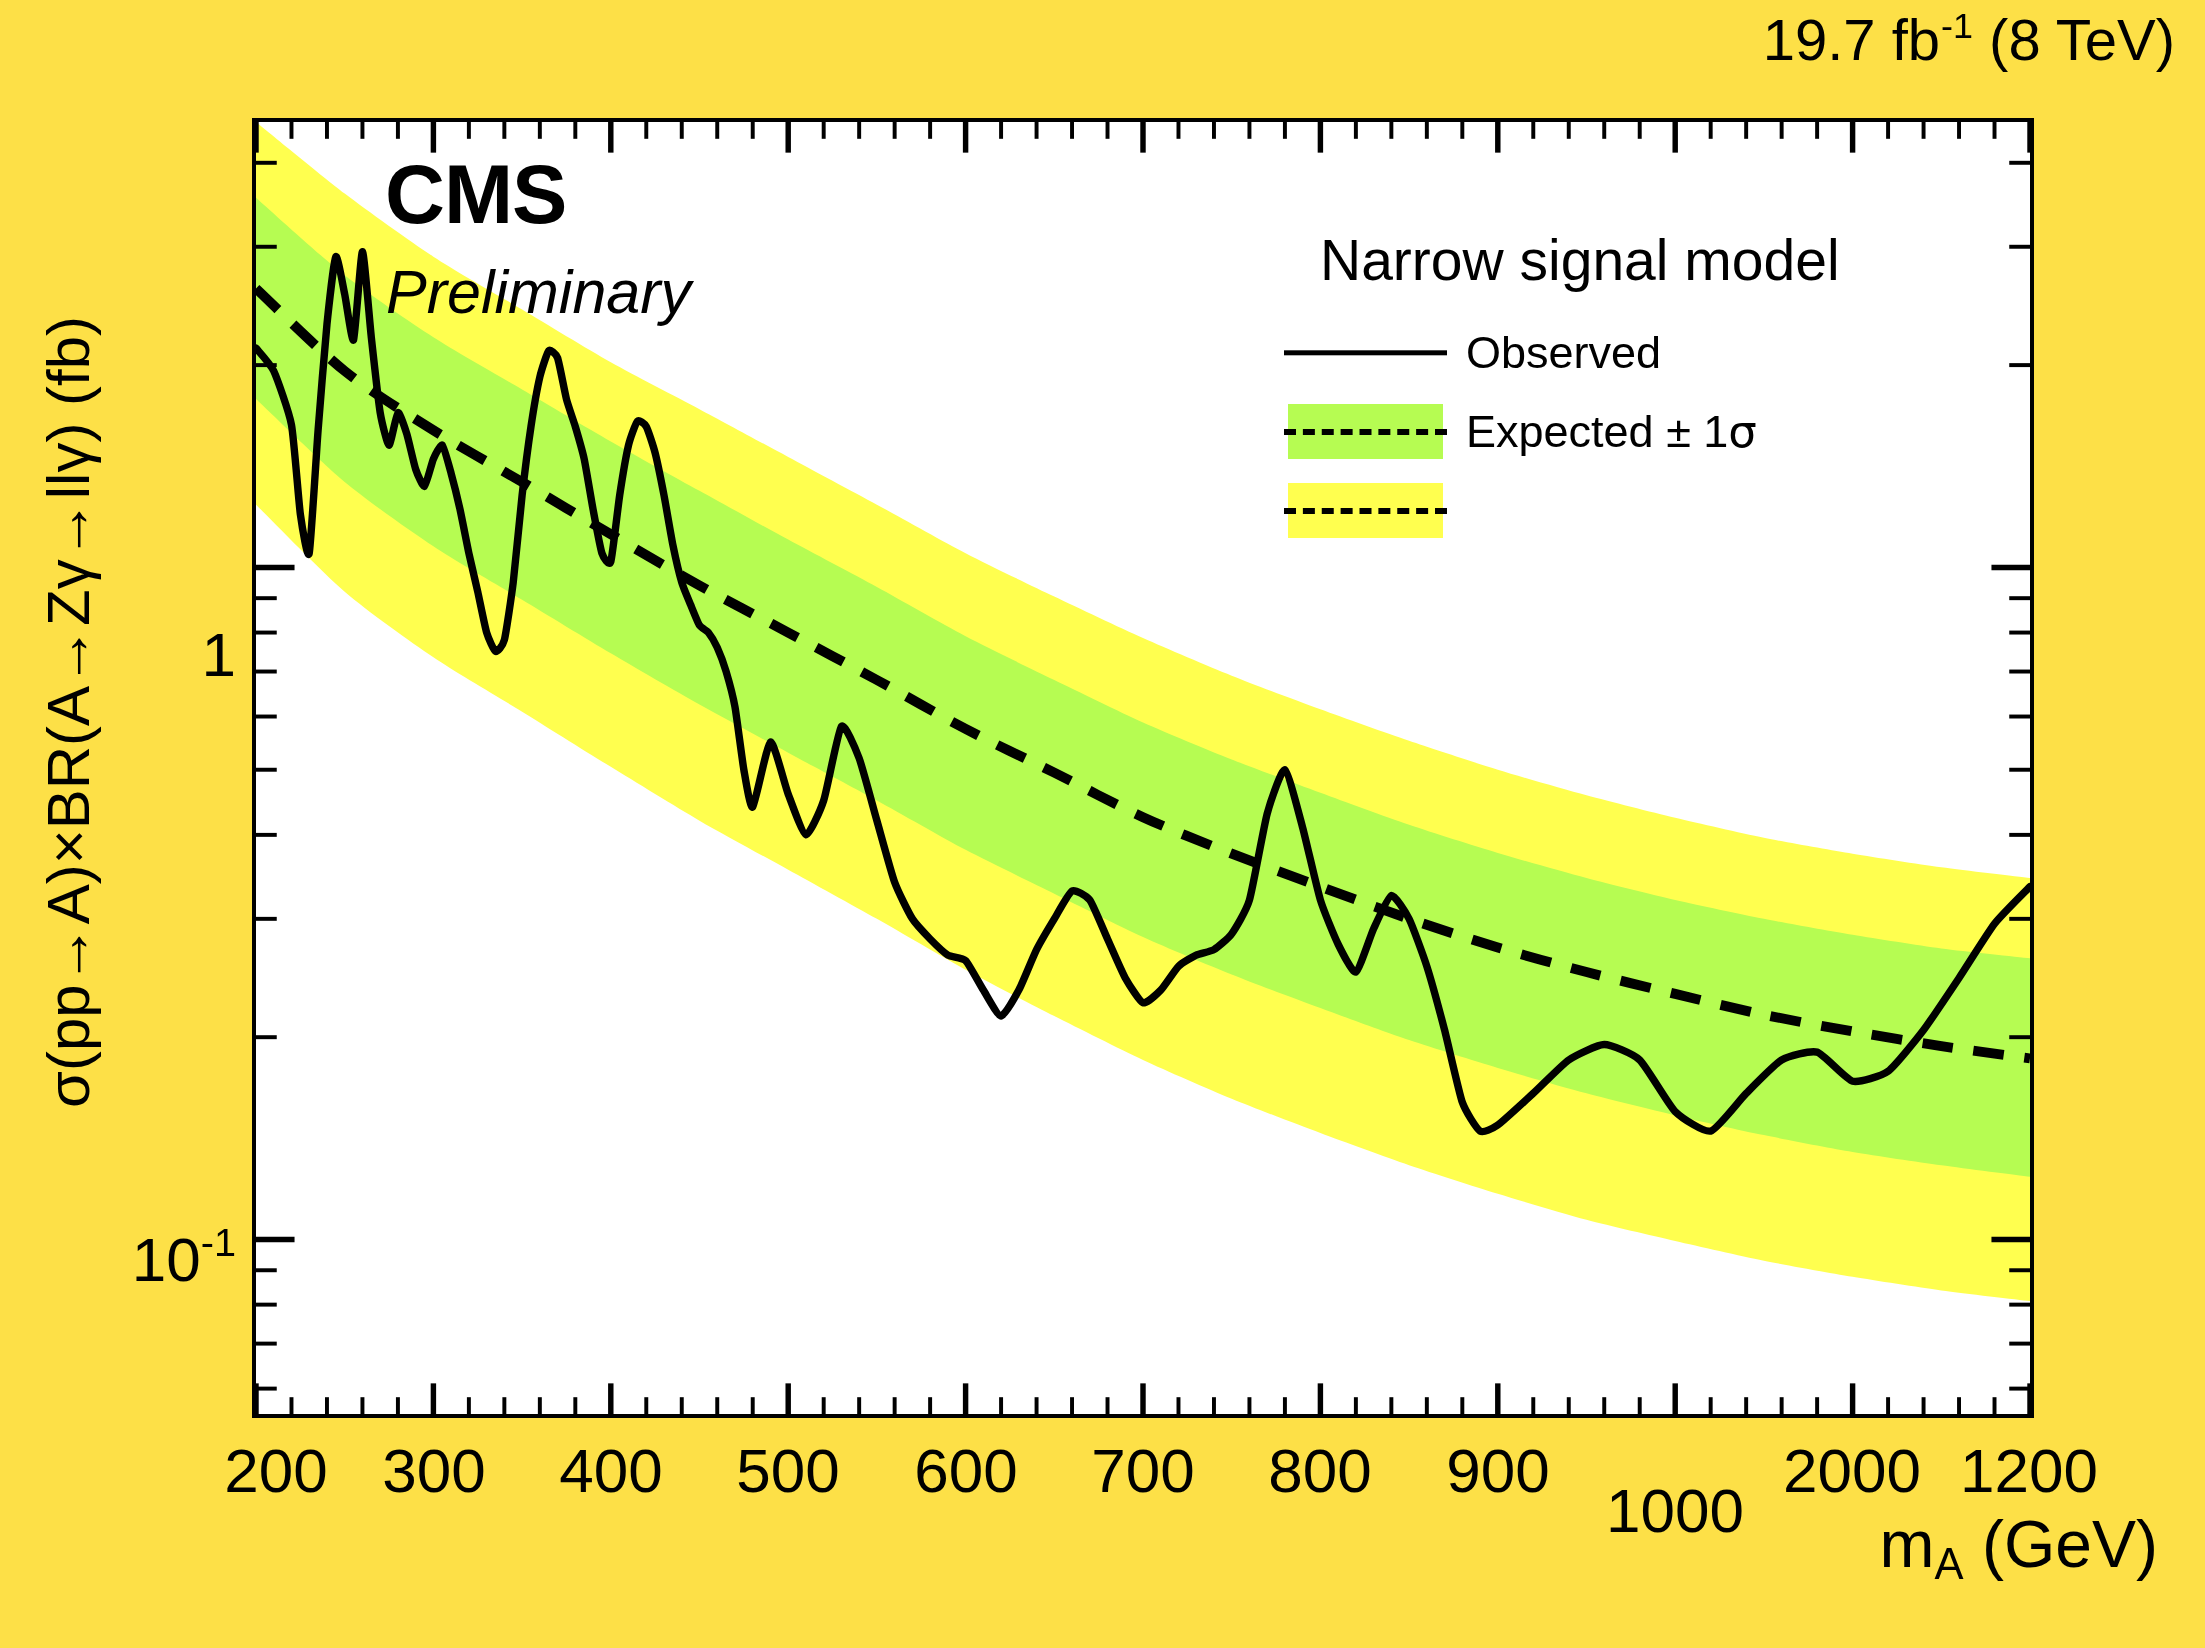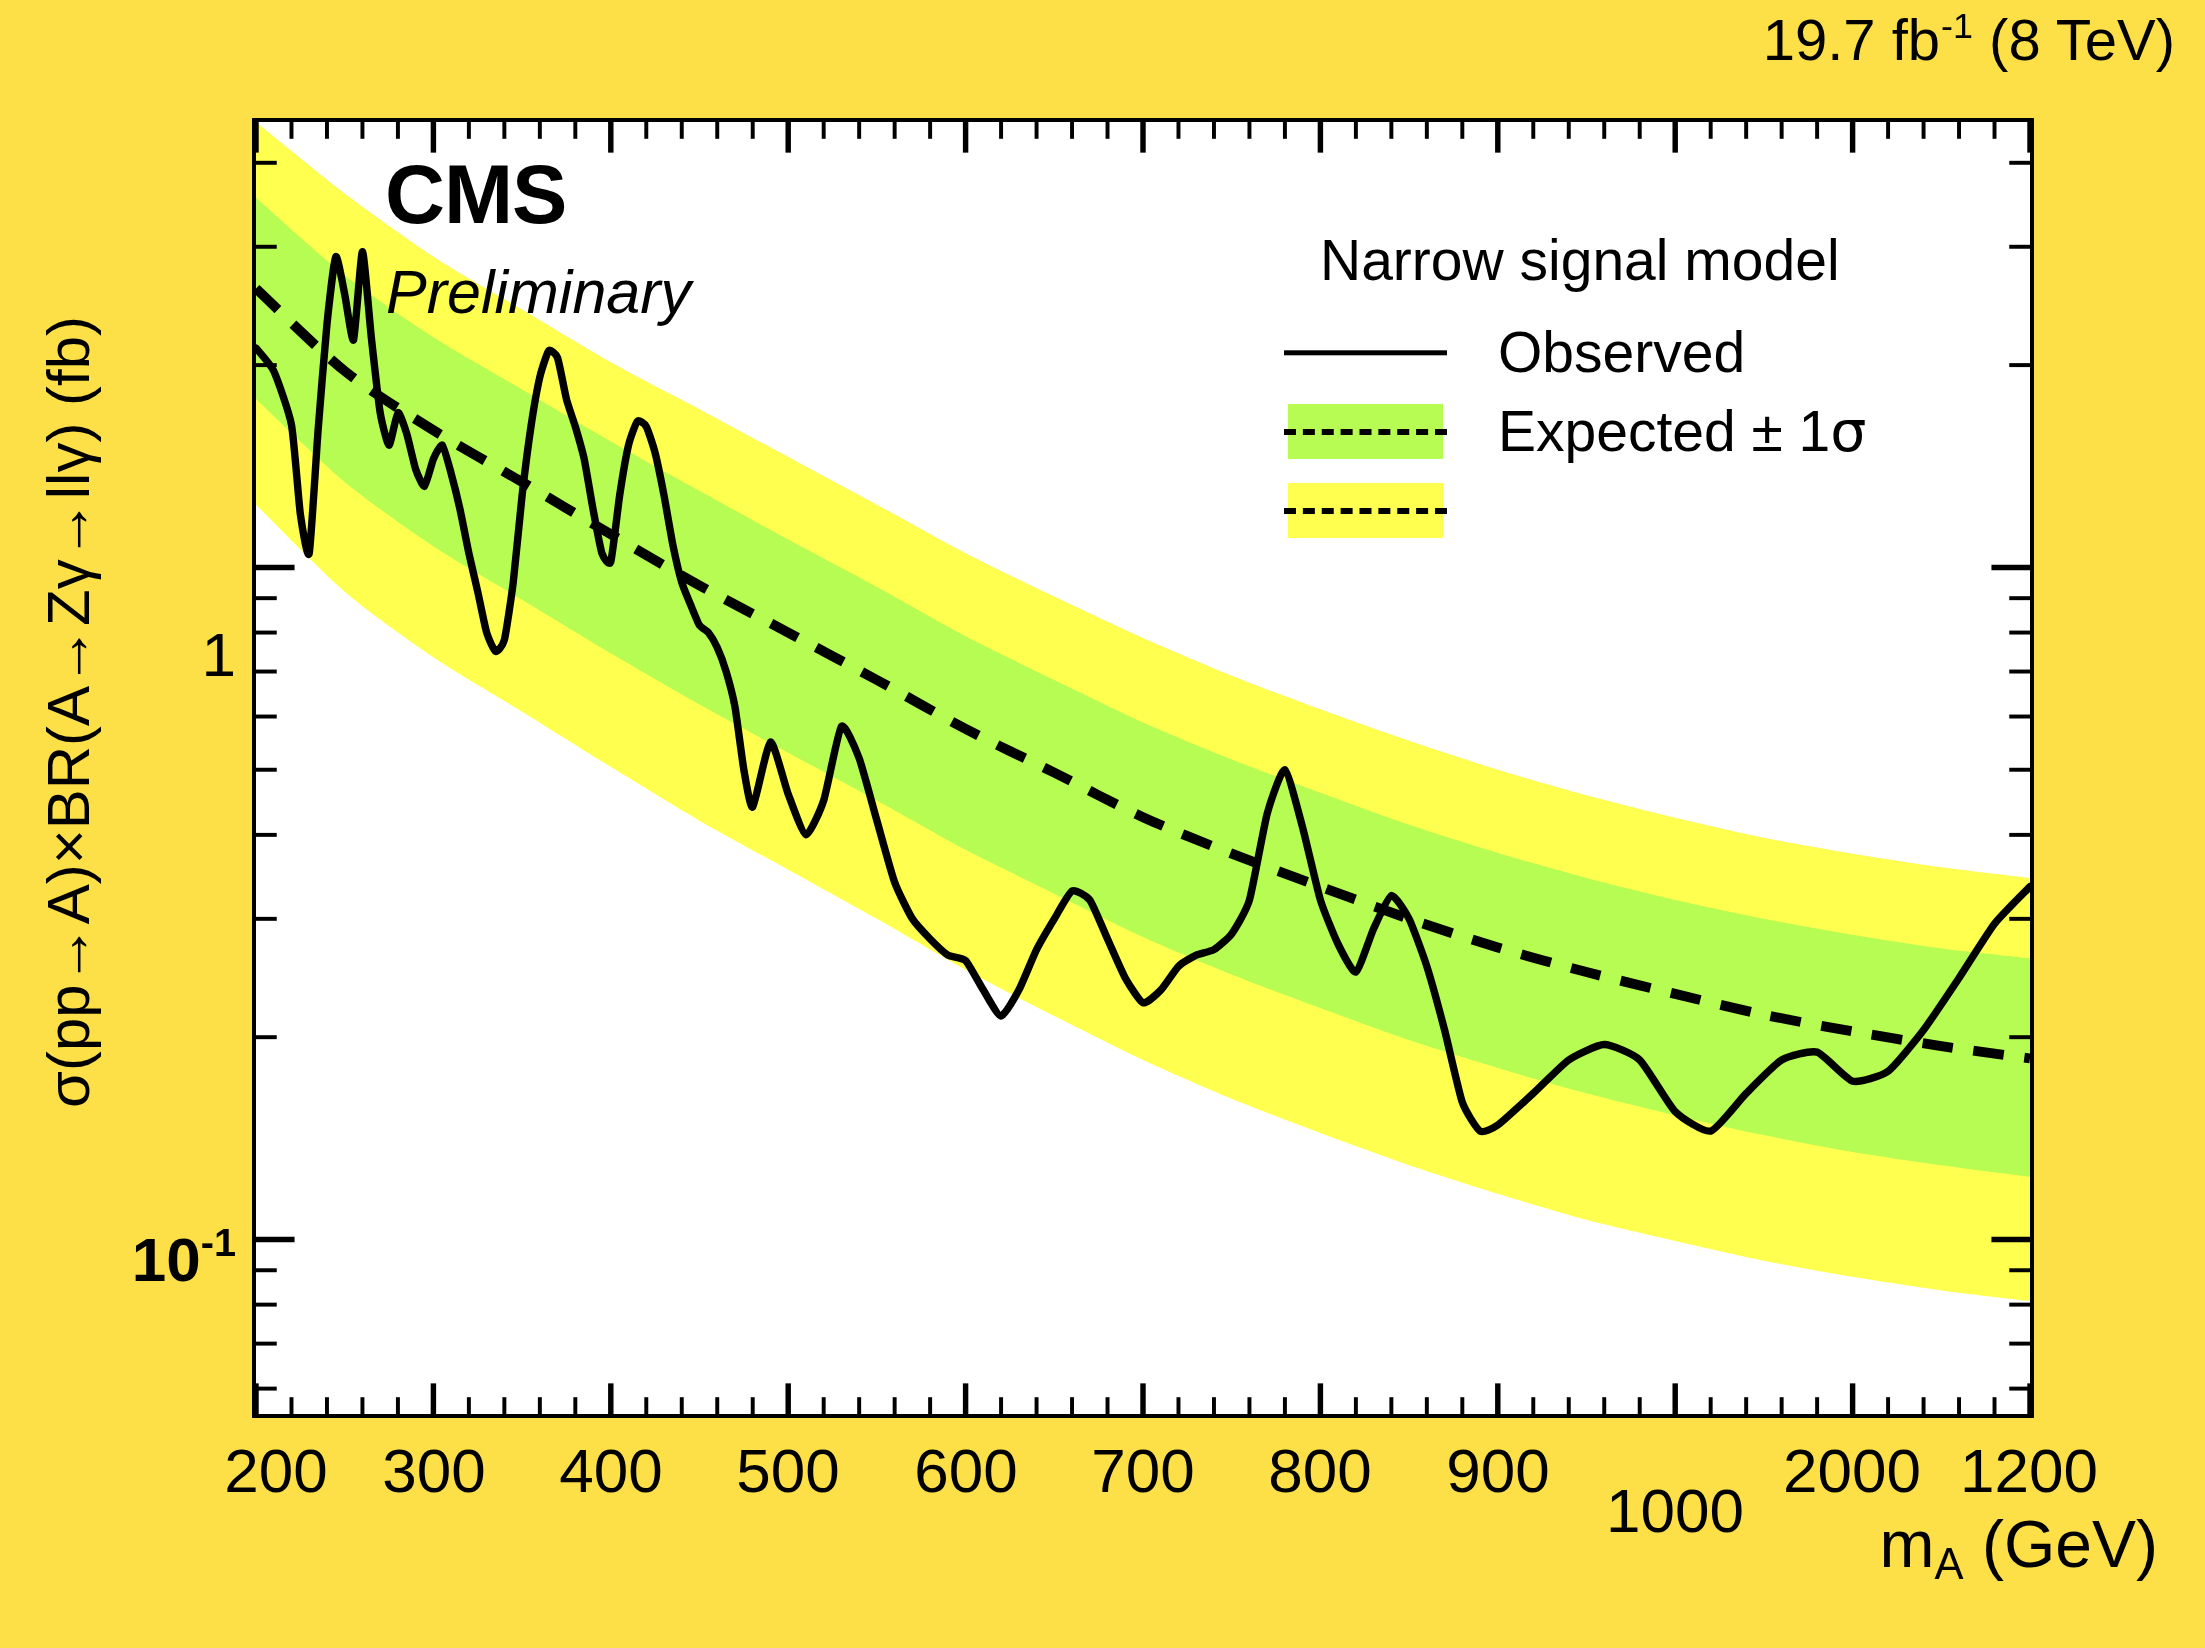--- a/index.html
+++ b/index.html
@@ -38,21 +38,21 @@
   #legend{ position:absolute; left:1284px; top:232px; width:741px; }
   #legend .lg-title{
     font-size:57px; line-height:1; margin:0 0 26px 36px; white-space:nowrap;
   }
   #legend .lg-row{
     display:flex; align-items:center; height:75px; margin-bottom:4px;
   }
   #legend .lg-key{
     position:relative; width:163px; height:59px; margin-right:19px; flex:0 0 163px;
   }
-  #legend .lg-label{ font-size:57px; line-height:1; white-space:nowrap;margin-left:32px; }
+  #legend .lg-label{ font-size:45px; line-height:1; white-space:nowrap; }
   .key-solid::after{
     content:""; position:absolute; left:0; right:0; top:50%;
     height:5.4px; background:#000; transform:translateY(-50%);
   }
   .key-band{ position:absolute; left:4px; right:4px; top:2px; bottom:2px; }
   .key-dash{
     position:absolute; left:0; right:0; top:50%; height:0;
     border-top:6.4px dashed #000; transform:translateY(-50%);
   }
   .sigma{font-family:"DejaVu Sans",sans-serif;}
@@ -85,21 +85,21 @@
 </style>
 </head>
 <body>
 
 <div id="root">
 
   <div id="lumi"><span>19.7 fb</span><span class="sup">-1</span><span> (8 TeV)</span></div>
 
   <div id="ylabels">
     <div class="ytick" style="top:624px;"><span>1</span></div>
-    <div class="ytick" style="top:1223px;font-weight:bold;"><span>10</span><span class="sup">-1</span></div>
+    <div class="ytick" style="top:1223px;"><span>10</span><span class="sup">-1</span></div>
   </div>
 
   <div id="ytitle">σ(pp→A)×BR(A→Zγ→llγ) (fb)</div>
 
   <div id="plot">
     <svg id="plotsvg" viewBox="0 0 3590 2614" preserveAspectRatio="none">
       <g id="g-band2">
           <path d="M0.00,0.00C22.44,18.09 134.63,110.70 179.50,144.75C224.38,178.81 314.13,243.12 359.00,272.44C403.88,301.76 493.63,352.60 538.50,379.30C583.38,405.99 673.13,460.78 718.00,485.99C762.88,511.19 852.63,556.96 897.50,580.93C942.38,604.90 1032.13,653.56 1077.00,677.71C1121.88,701.87 1211.63,749.83 1256.50,774.16C1301.38,798.50 1391.13,849.13 1436.00,872.38C1480.88,895.63 1570.63,938.67 1615.50,960.14C1660.38,981.61 1750.13,1024.12 1795.00,1044.15C1839.88,1064.17 1929.63,1102.30 1974.50,1120.32C2019.38,1138.34 2109.13,1171.80 2154.00,1188.27C2198.88,1204.74 2288.63,1236.81 2333.50,1252.09C2378.38,1267.38 2468.13,1296.74 2513.00,1310.52C2557.88,1324.30 2647.63,1350.16 2692.50,1362.34C2737.38,1374.51 2827.13,1397.15 2872.00,1407.89C2916.88,1418.62 3006.63,1439.17 3051.50,1448.23C3096.38,1457.30 3186.13,1472.96 3231.00,1480.41C3275.88,1487.86 3365.63,1501.65 3410.50,1507.81C3455.38,1513.96 3567.56,1526.92 3590.00,1529.65 L3590.00,2385.39 C3567.56,2382.71 3455.38,2370.04 3410.50,2363.92C3365.63,2357.80 3275.88,2343.96 3231.00,2336.45C3186.13,2328.93 3096.38,2312.88 3051.50,2303.81C3006.63,2294.74 2916.88,2274.27 2872.00,2263.92C2827.13,2253.56 2737.38,2232.96 2692.50,2221.00C2647.63,2209.04 2557.88,2182.04 2513.00,2168.24C2468.13,2154.44 2378.38,2125.91 2333.50,2110.58C2288.63,2095.25 2198.88,2062.43 2154.00,2045.62C2109.13,2028.81 2019.38,1994.56 1974.50,1976.06C1929.63,1957.57 1839.88,1918.56 1795.00,1897.67C1750.13,1876.77 1660.38,1831.73 1615.50,1808.92C1570.63,1786.10 1480.88,1739.74 1436.00,1715.15C1391.13,1690.55 1301.38,1637.48 1256.50,1612.18C1211.63,1586.89 1121.88,1537.61 1077.00,1512.78C1032.13,1487.94 942.38,1439.50 897.50,1413.48C852.63,1387.47 762.88,1332.19 718.00,1304.65C673.13,1277.10 583.38,1220.80 538.50,1193.09C493.63,1165.39 403.88,1113.34 359.00,1083.01C314.13,1052.68 224.38,989.04 179.50,950.43C134.63,911.83 22.44,796.20 0.00,774.16 Z" fill="#ffff4f" stroke="none"></path>
         </g>
       <g id="g-band1">

